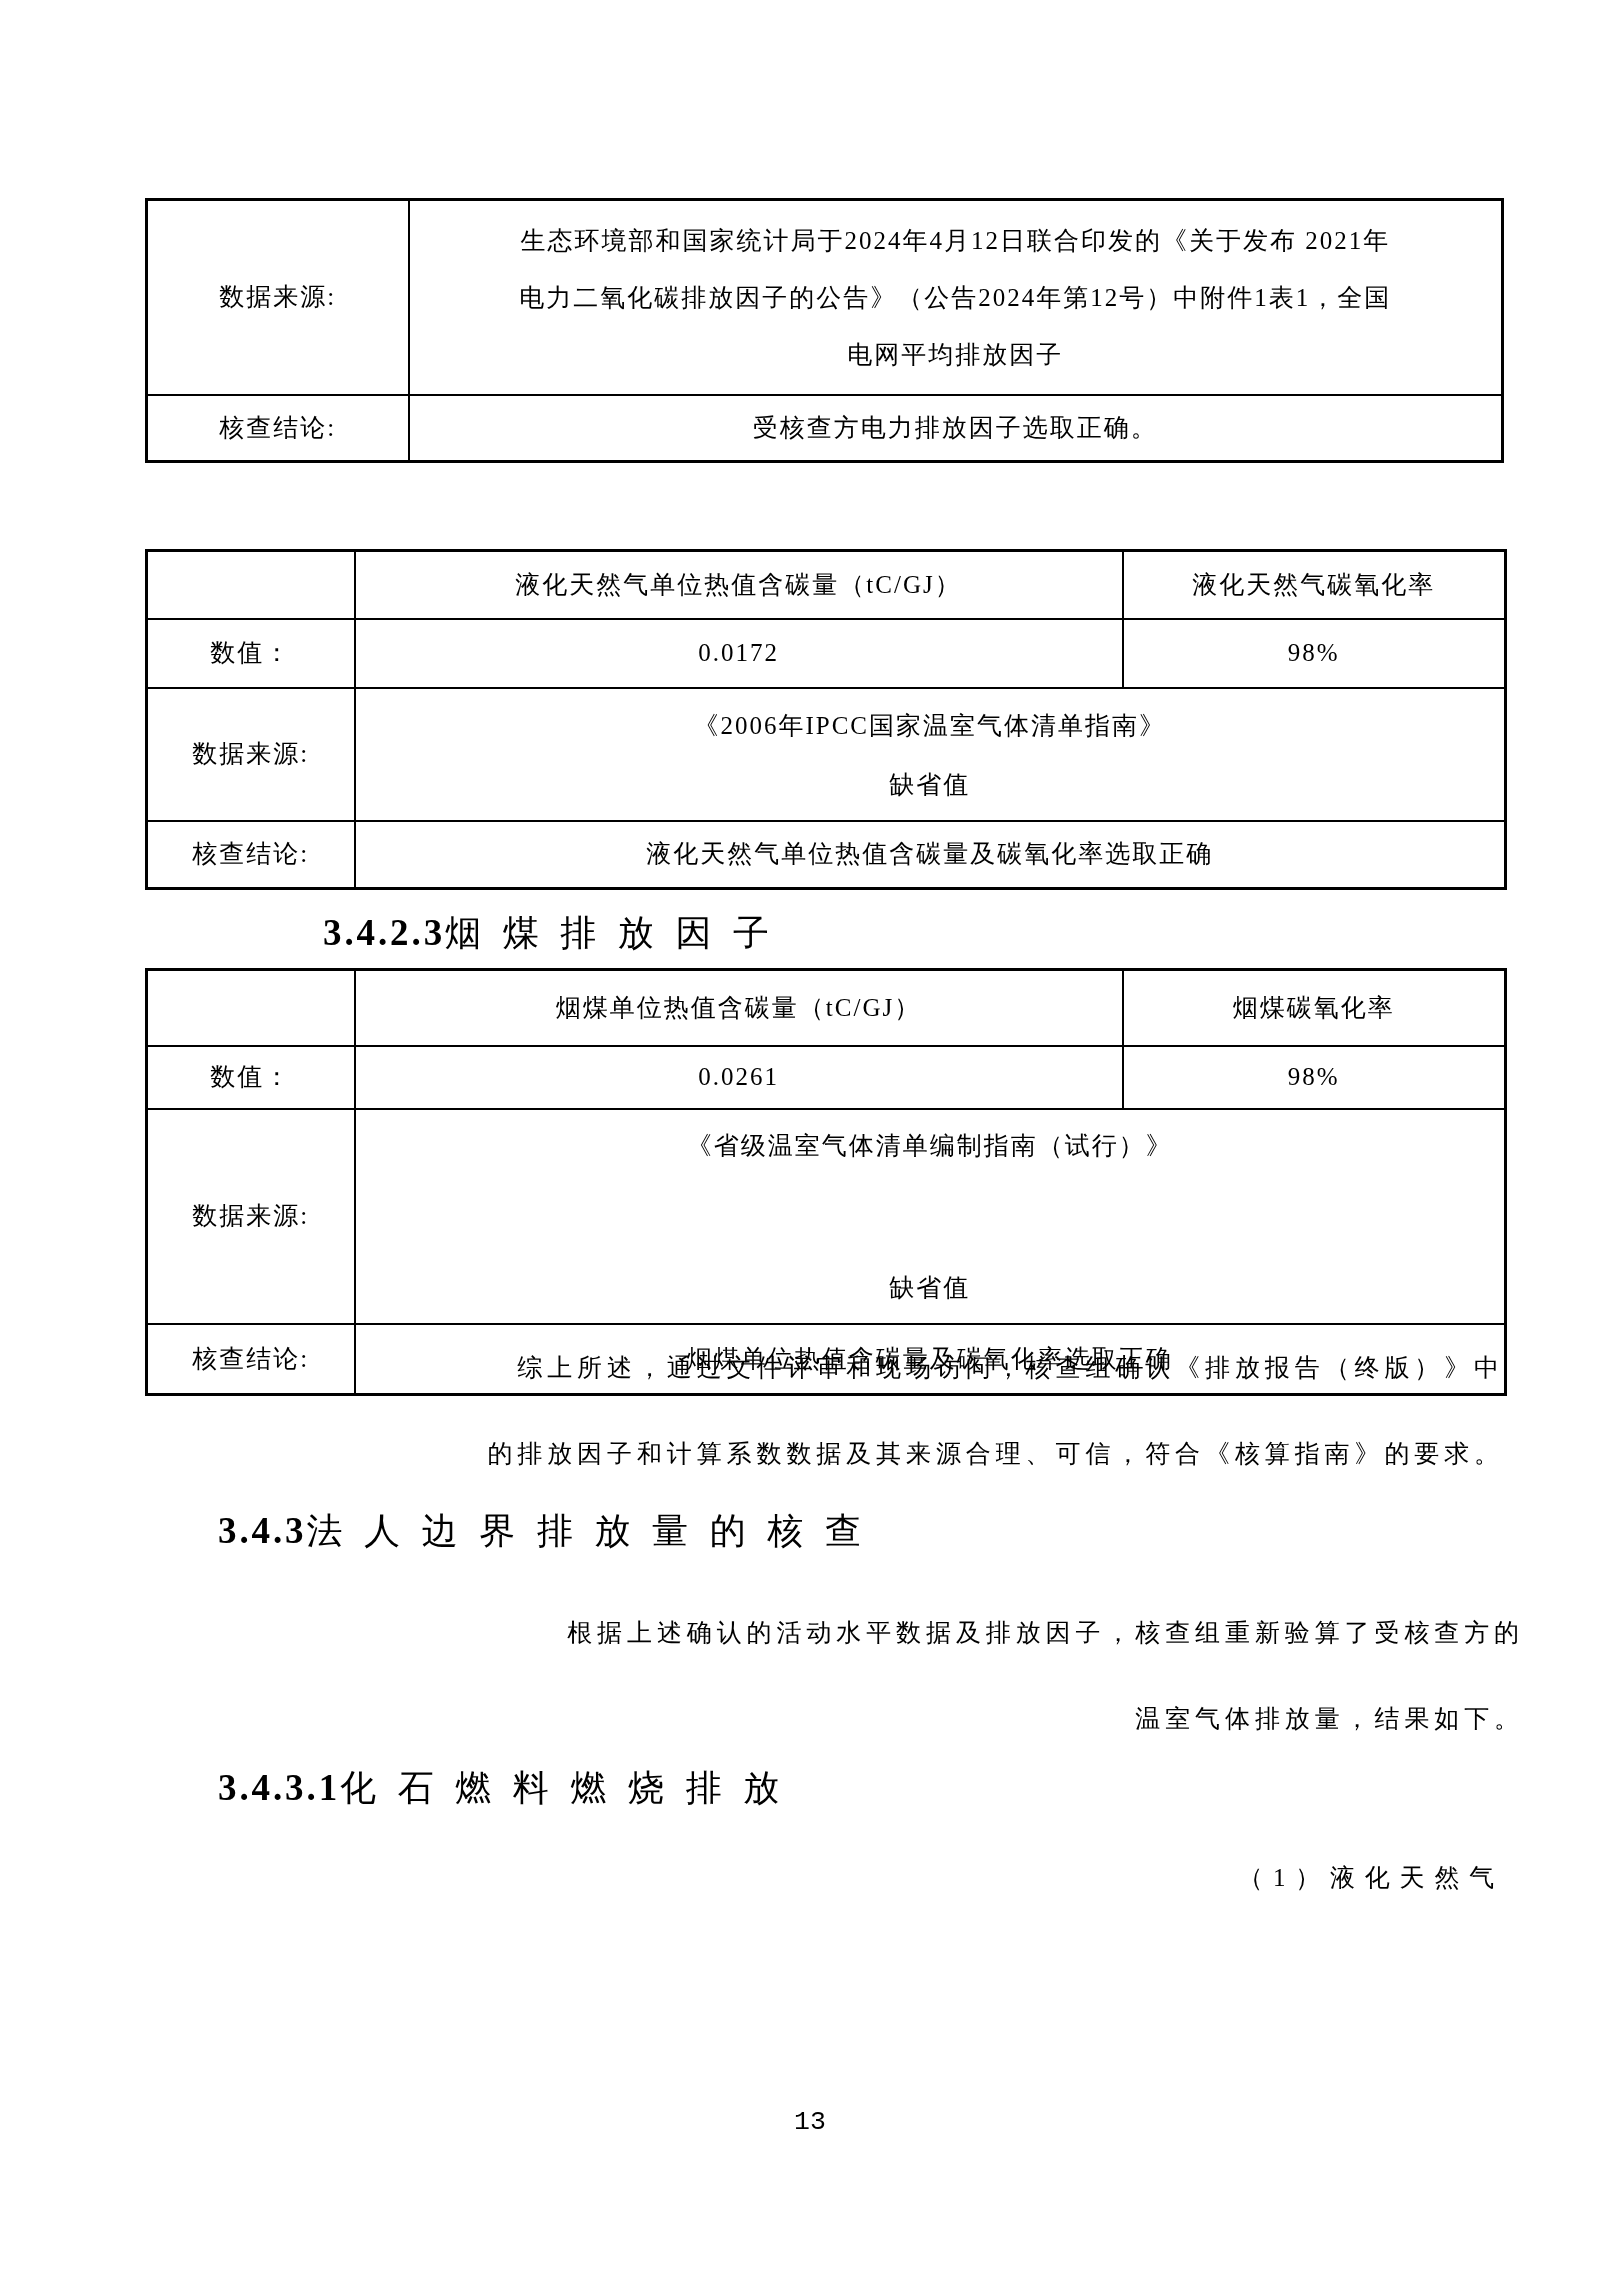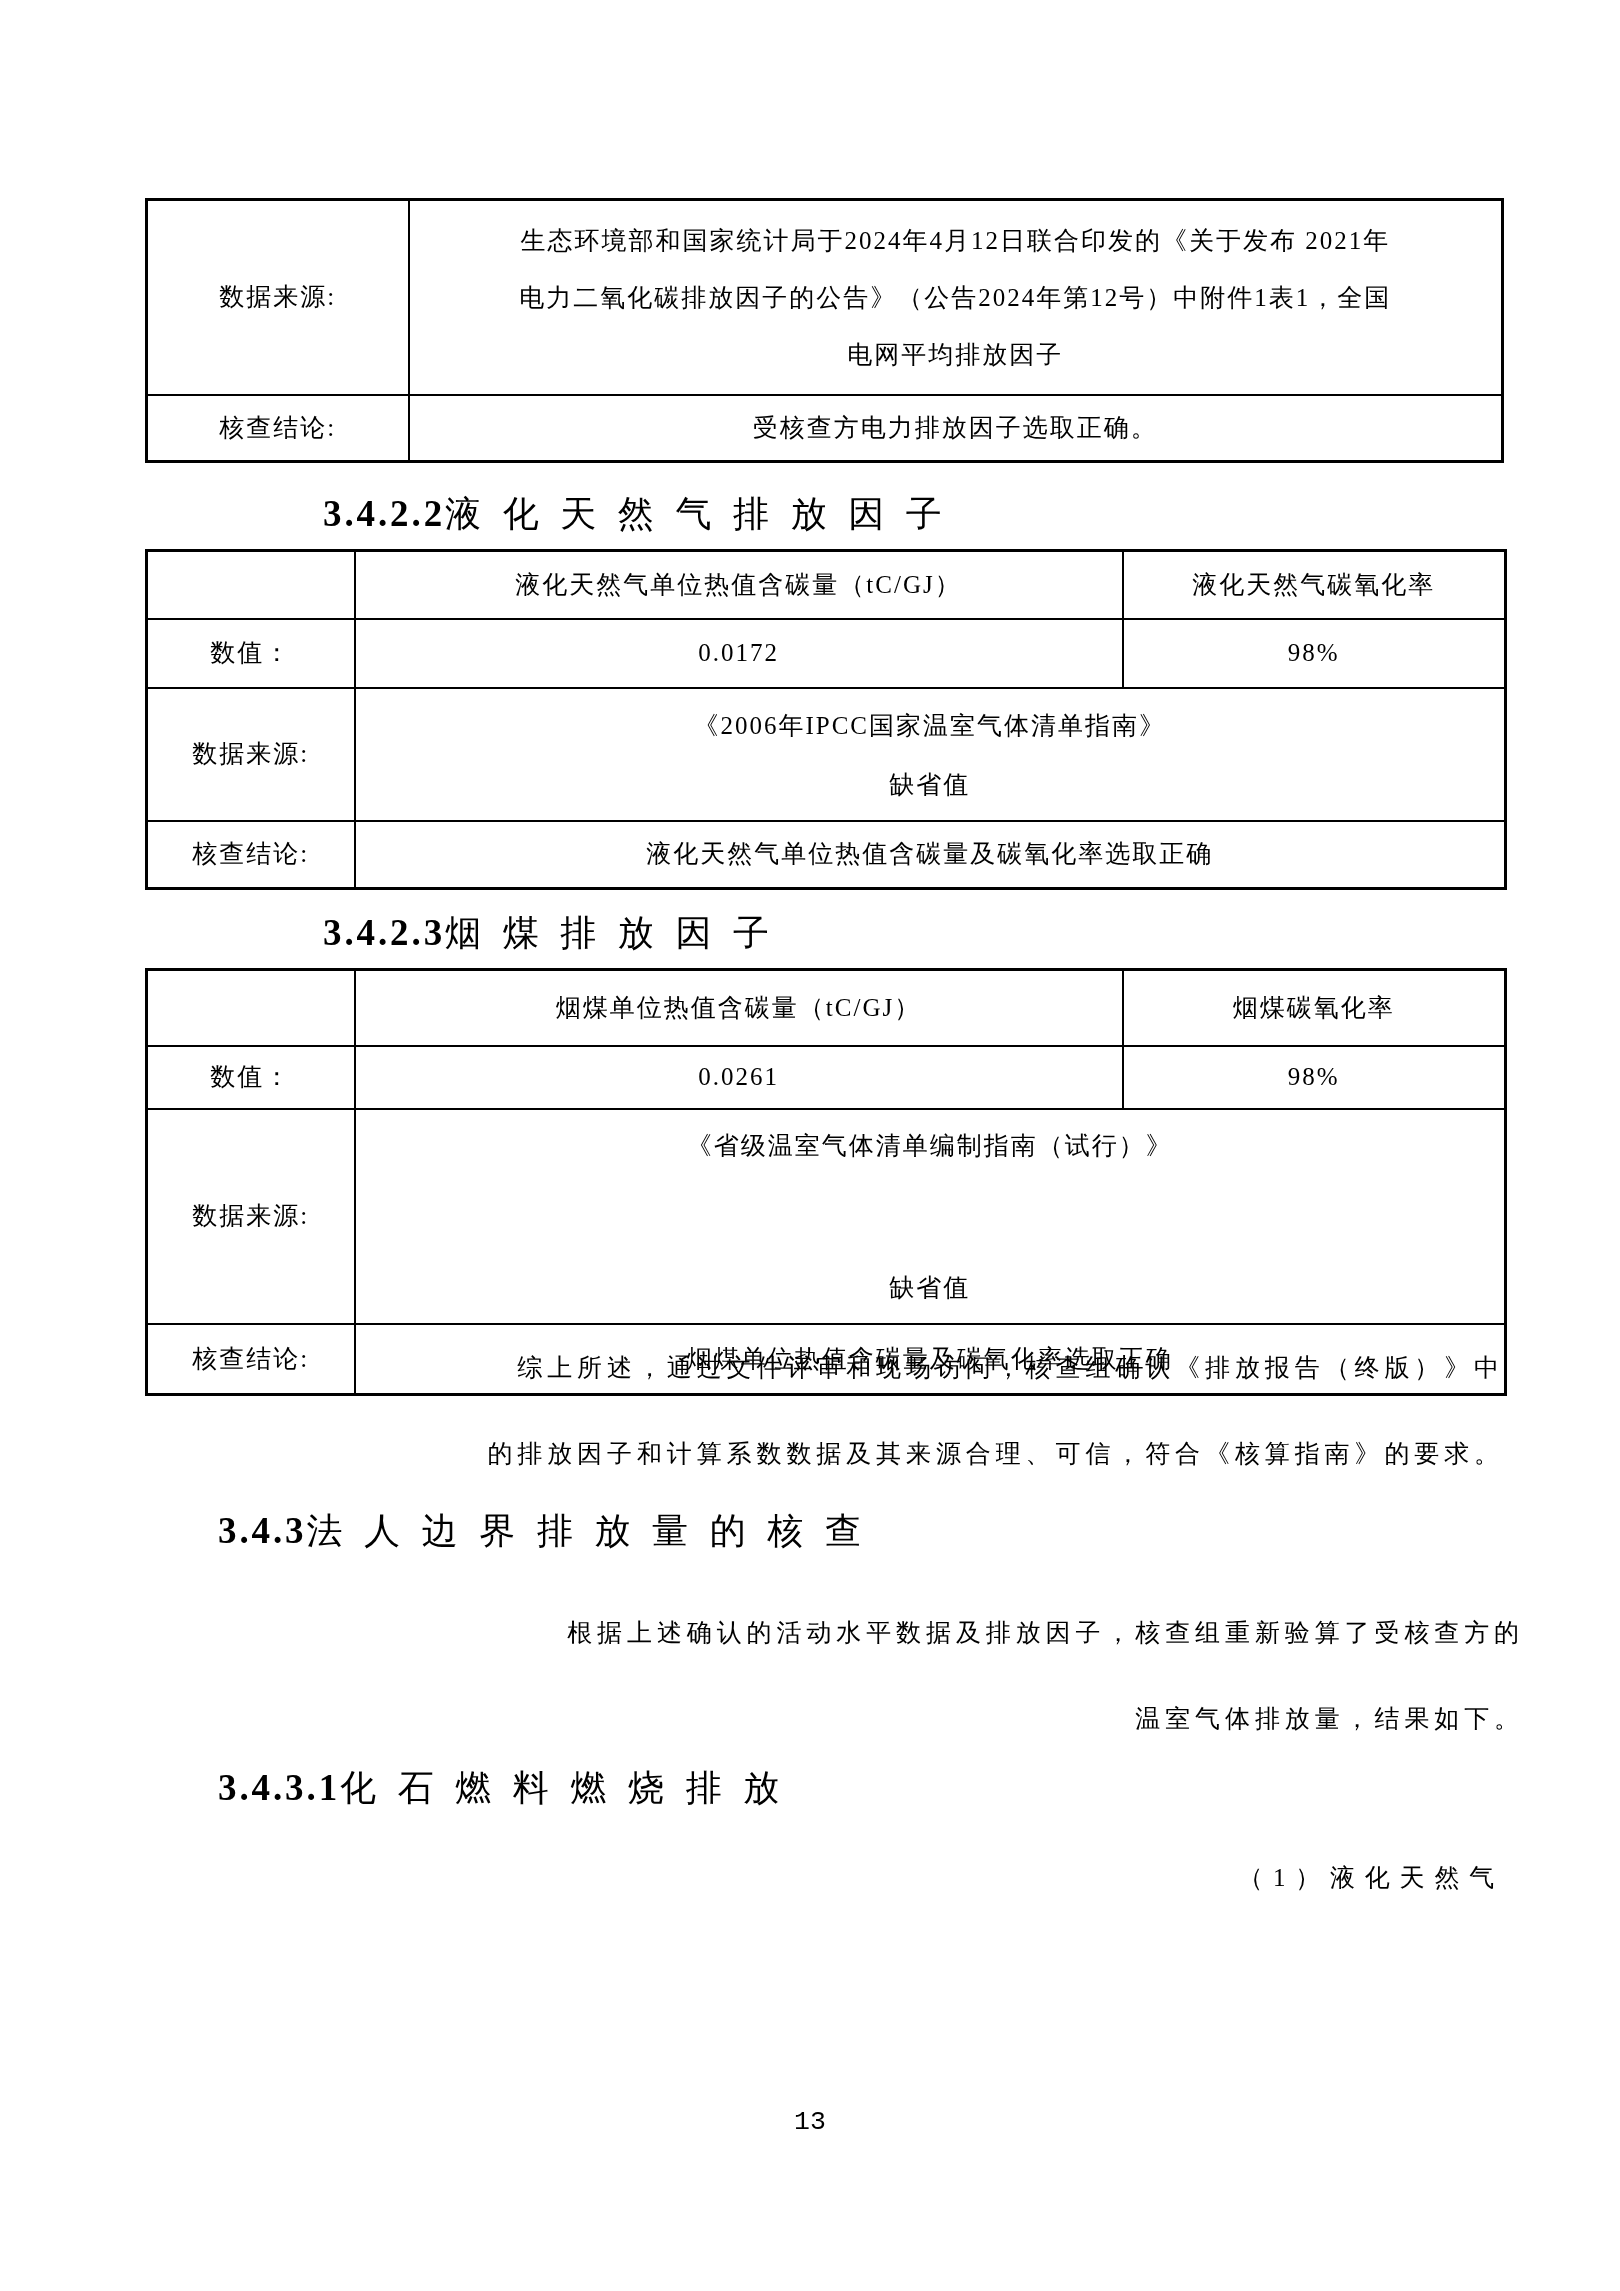--- a/index.html
+++ b/index.html
@@ -94,23 +94,20 @@
 电力二氧化碳排放因子的公告》（公告2024年第12号）中附件1表1，全国
 电网平均排放因子</td>
     </tr>
     <tr class="r2">
       <td class="lbl">核查结论:</td>
       <td>受核查方电力排放因子选取正确。</td>
     </tr>
   </tbody>
     </table>
 
-  <h3 id="sec-3-4-2-2" class="sec deep">
-    <b>3.4.2.2</b><span>液化天然气排放因子</span>
-  </h3>
 
   <table id="t2" class="doc-table">
     <colgroup>
         <col style="width:208px">
         <col style="width:768px">
         <col style="width:383px">
       </colgroup>
     <tbody>
         <tr class="r1">
       <td class="lbl"></td>

